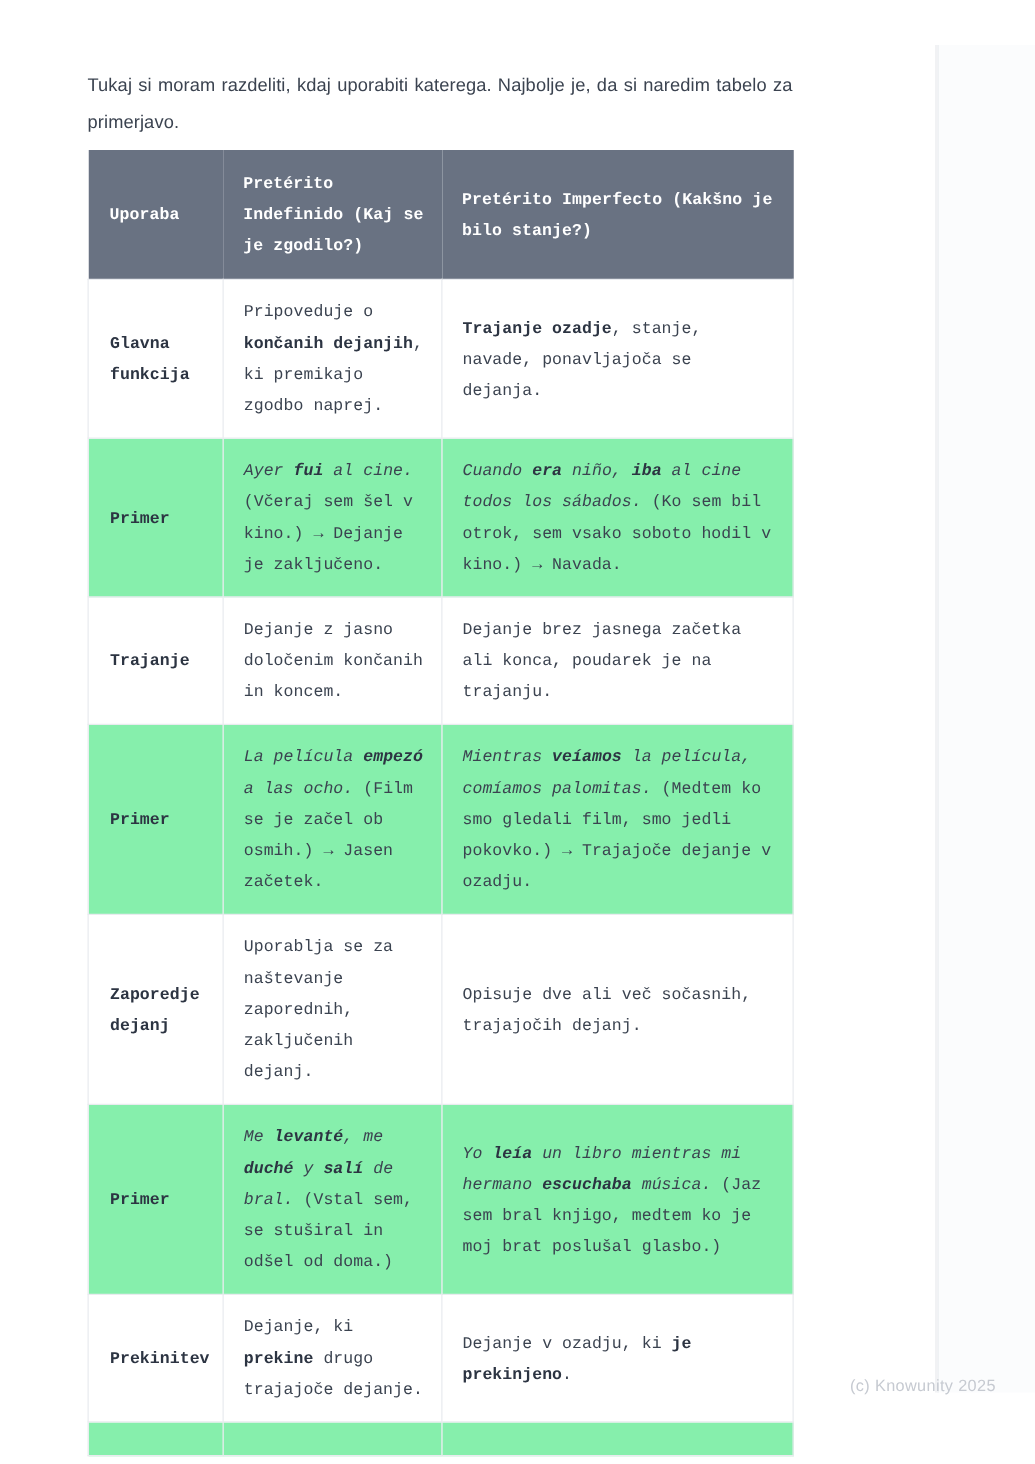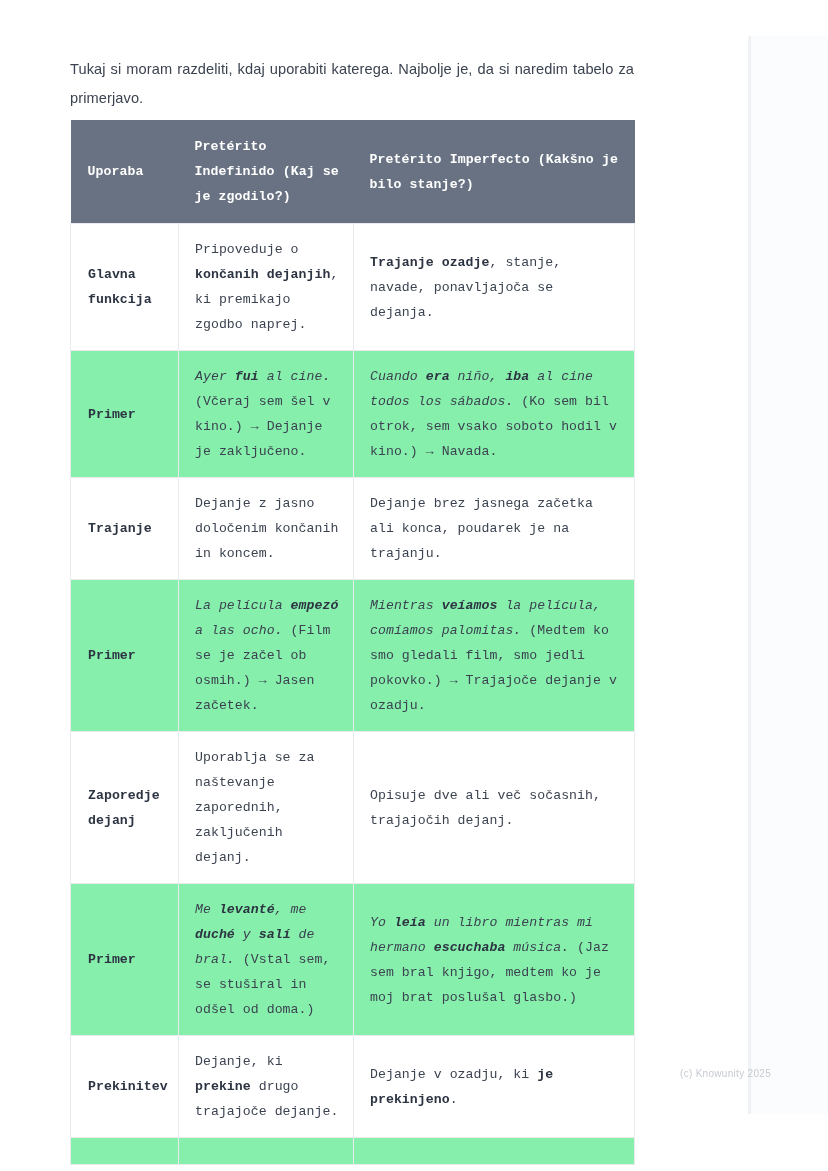--- a/index.html
+++ b/index.html
@@ -104,23 +104,23 @@
   }
   #comparison-table tbody tr.row-plain td { background: #ffffff; }
   #comparison-table tbody tr.row-tinted td { background: #86efac; }
 
   #comparison-table b { font-weight: bold; color: #2c3442; }
   #comparison-table i { font-style: italic; }
 
   
   #watermark {
     position: absolute;
-    top: 1068px;
+    top: 1101px;
     left: 680px;
-    font-size: 10px;
+    font-size: 13px;
     color: #c6cad1;
     letter-spacing: 0.3px;
     white-space: nowrap;
   }
 </style>
 </head>
 <body>
 
 <div id="content">
 

